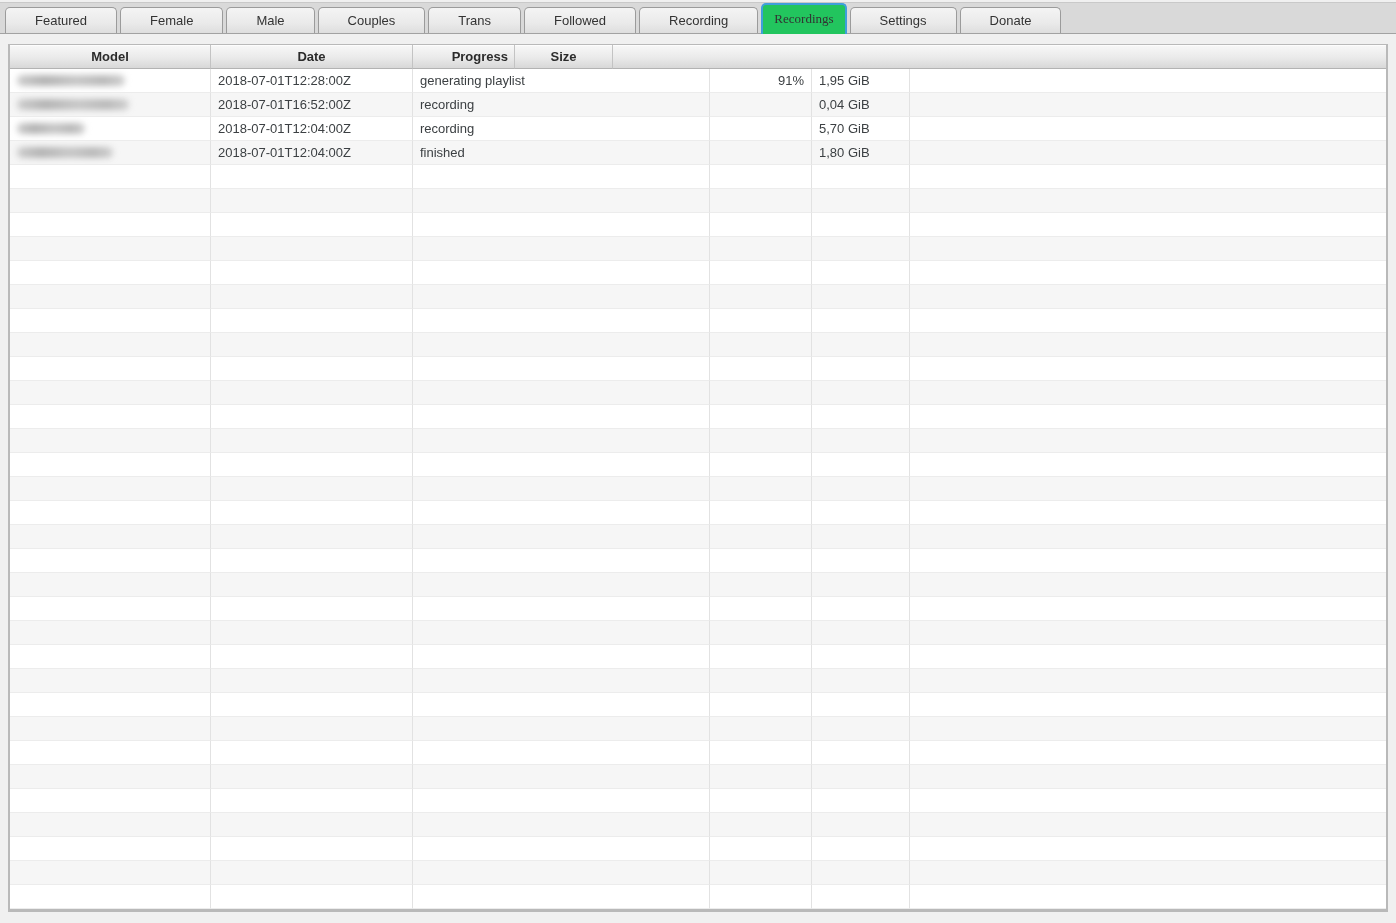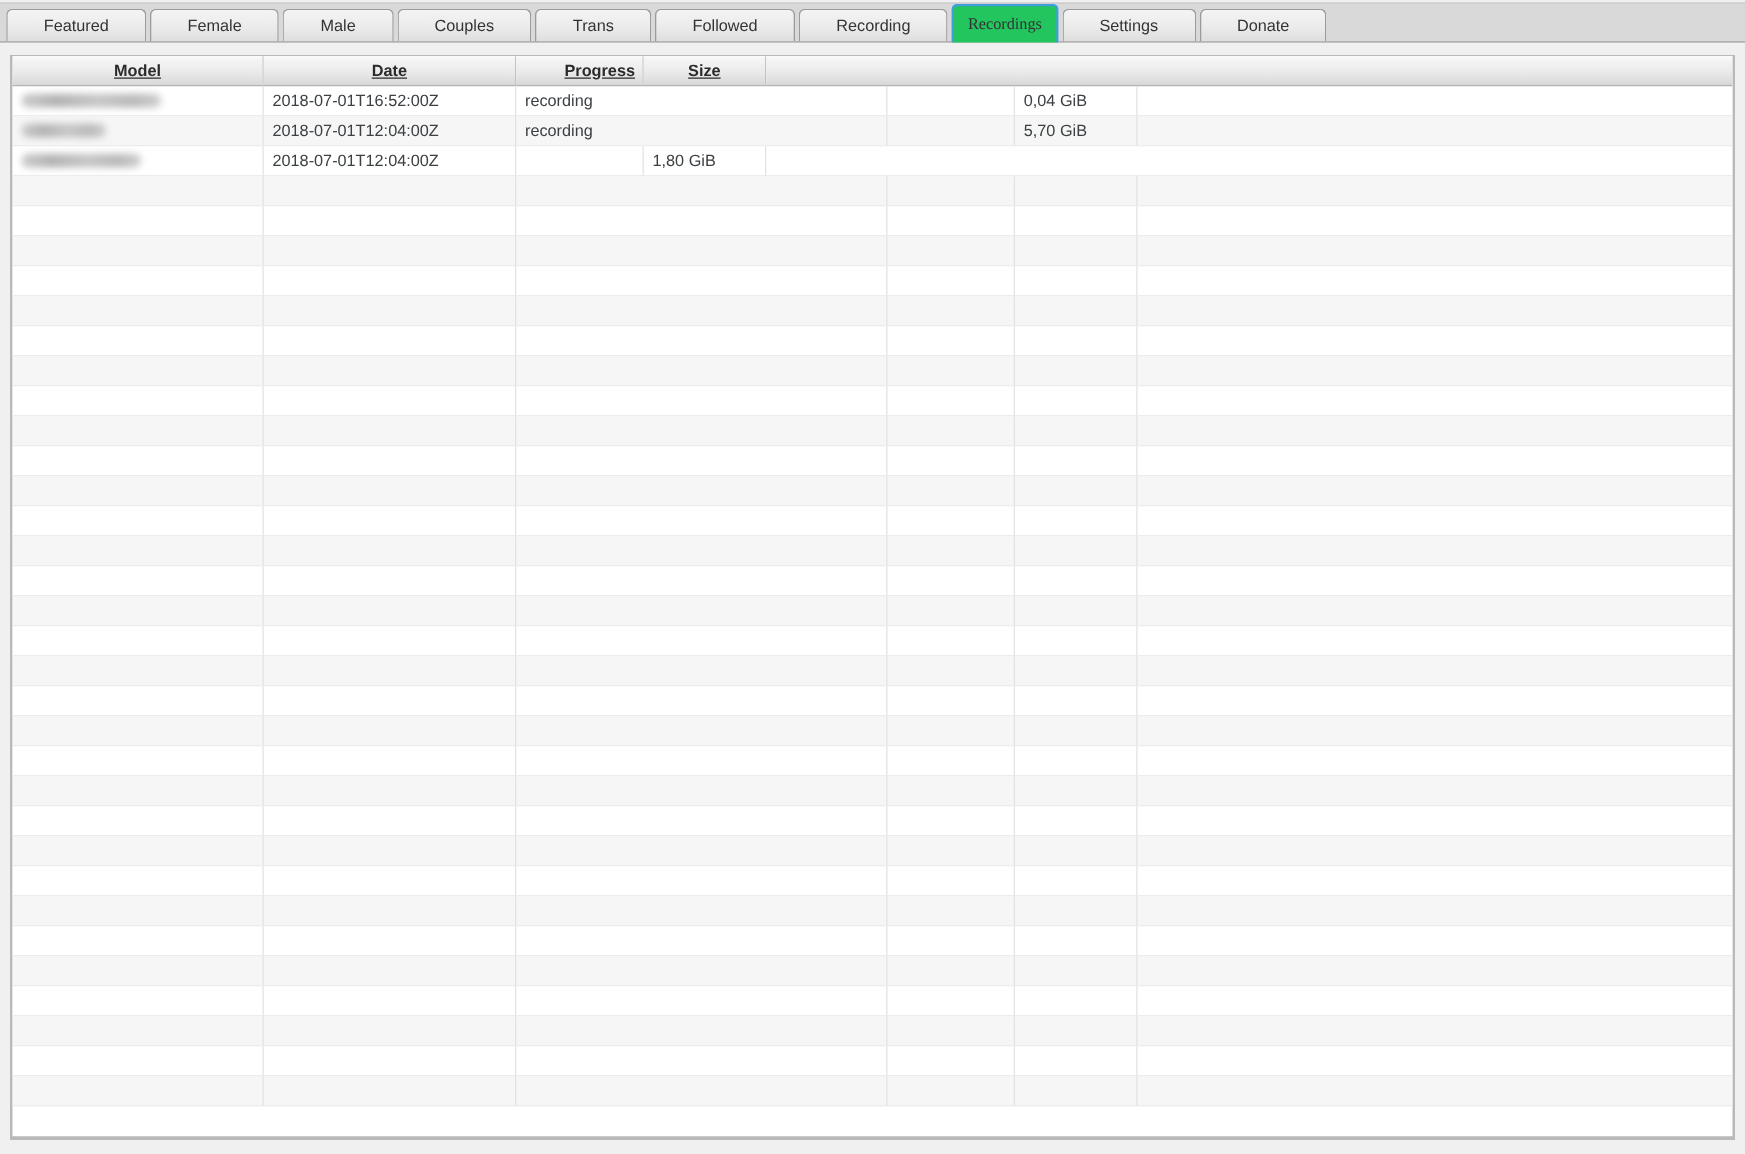--- a/index.html
+++ b/index.html
@@ -66,21 +66,20 @@
     border-right: 1px solid #c3c3c3;
     border-bottom: 1px solid #b3b3b3;
     box-shadow: inset 0 1px 0 #fdfdfd;
     font-size: 13px;
     font-weight: bold;
     color: var(--header_text, #2b2b2b);
     text-align: center;
     padding: 4px 6px 0 6px;
     white-space: nowrap;
     overflow: hidden;
-    text-decoration: underline;
   }
   .hcell:last-child { border-right: none; }
 
   .tbody { }
   .row { display: flex; height: 24px; background: #ffffff; }
   .row:nth-child(even) { background: var(--stripe, #f6f6f6); }
   .cell {
     height: 24px;
     border-right: 1px solid #e2e2e2;
     border-bottom: 1px solid #ececec;
@@ -159,20 +158,31 @@
       <div class="hcell c4">
     <span>Size</span>
   </div>
       <div class="hcell c5">
     <span></span>
   </div>
     </div>
   <div class="tbody" id="tbody">
       <div class="row">
     <div class="cell c0">
+      <div class="blob" style="width: 108px;"></div>
+
+    </div>
+    <div class="cell c1">2018-07-01T12:28:00Z</div>
+    <div class="cell c2">generating playlist</div>
+    <div class="cell c3">91%</div>
+    <div class="cell c4">1,95 GiB</div>
+    <div class="cell c5"></div>
+  </div>
+      <div class="row">
+    <div class="cell c0">
       <div class="blob" style="width: 112px;"></div>
 
     </div>
     <div class="cell c1">2018-07-01T16:52:00Z</div>
     <div class="cell c2">recording</div>
     <div class="cell c3"></div>
     <div class="cell c4">0,04 GiB</div>
     <div class="cell c5"></div>
   </div>
       <div class="row">
@@ -185,20 +195,21 @@
     <div class="cell c3"></div>
     <div class="cell c4">5,70 GiB</div>
     <div class="cell c5"></div>
   </div>
       <div class="row">
     <div class="cell c0">
       <div class="blob" style="width: 96px;"></div>
 
     </div>
     <div class="cell c1">2018-07-01T12:04:00Z</div>
+    <div class="cell c2">finished</div>
     <div class="cell c3"></div>
     <div class="cell c4">1,80 GiB</div>
     <div class="cell c5"></div>
   </div>
       <div class="row">
     <div class="cell c0"></div>
     <div class="cell c1"></div>
     <div class="cell c2"></div>
     <div class="cell c3"></div>
     <div class="cell c4"></div>

